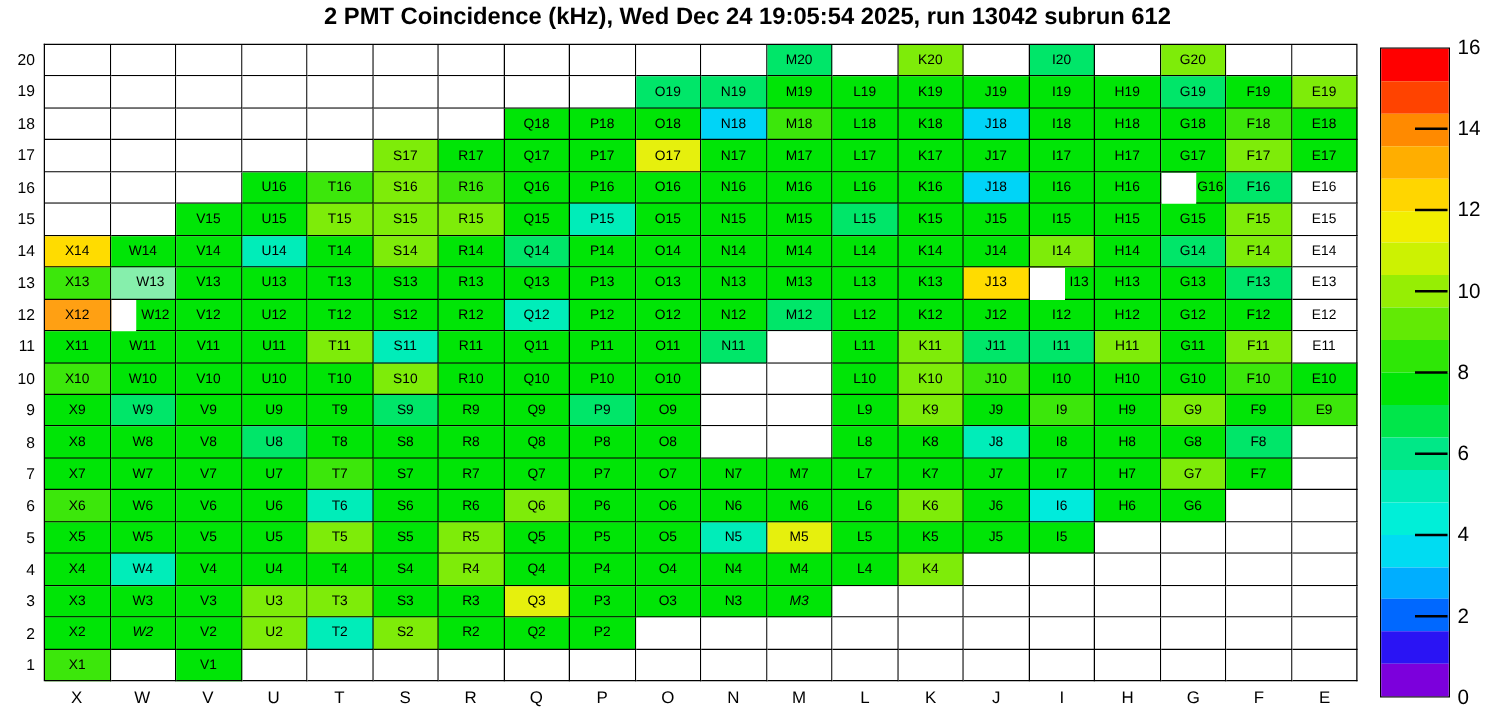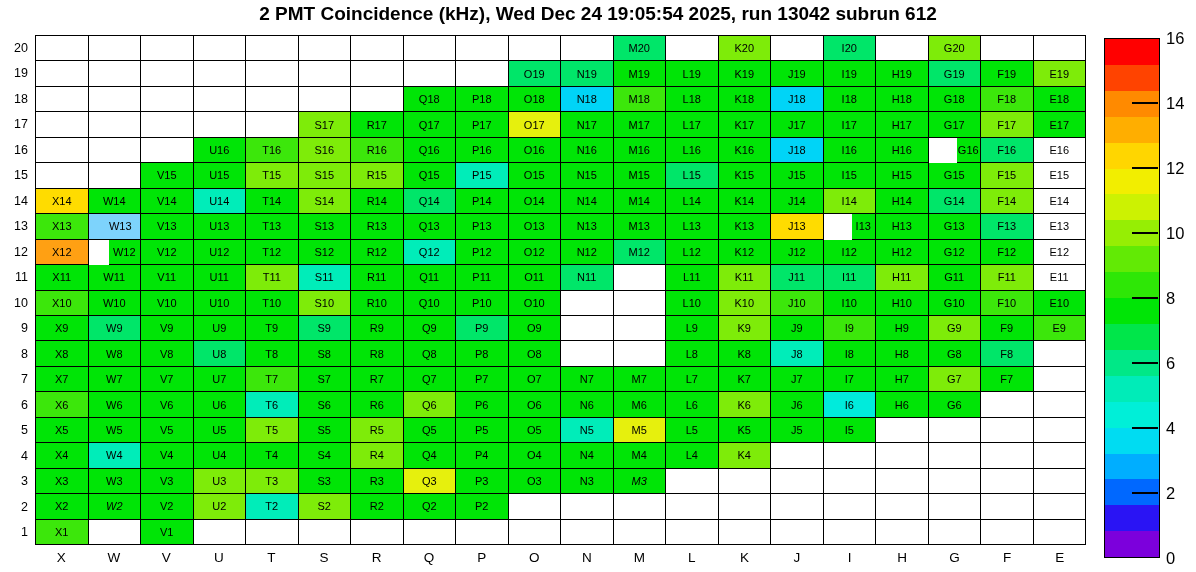--- a/index.html
+++ b/index.html
@@ -186,21 +186,21 @@
     <div class="cell" style="background: rgb(0, 229, 6);">M14</div>
     <div class="cell" style="background: rgb(0, 229, 6);">L14</div>
     <div class="cell" style="background: rgb(0, 229, 6);">K14</div>
     <div class="cell" style="background: rgb(0, 229, 6);">J14</div>
     <div class="cell" style="background: rgb(126, 236, 9);">I14</div>
     <div class="cell" style="background: rgb(0, 229, 6);">H14</div>
     <div class="cell" style="background: rgb(0, 230, 105);">G14</div>
     <div class="cell" style="background: rgb(126, 236, 9);">F14</div>
     <div class="cell" style="background: rgb(255, 255, 255);">E14</div>
     <div class="cell" style="background: rgb(60, 231, 11);">X13</div>
-    <div class="cell" style="background: #7dd3fc; padding-left: 12px;">W13</div>
+    <div class="cell" style="background: #86efac; padding-left: 12px;">W13</div>
     <div class="cell" style="background: rgb(0, 229, 6);">V13</div>
     <div class="cell" style="background: rgb(0, 229, 6);">U13</div>
     <div class="cell" style="background: rgb(0, 229, 6);">T13</div>
     <div class="cell" style="background: rgb(0, 229, 6);">S13</div>
     <div class="cell" style="background: rgb(0, 229, 6);">R13</div>
     <div class="cell" style="background: rgb(0, 229, 6);">Q13</div>
     <div class="cell" style="background: rgb(0, 229, 6);">P13</div>
     <div class="cell" style="background: rgb(0, 229, 6);">O13</div>
     <div class="cell" style="background: rgb(0, 229, 6);">N13</div>
     <div class="cell" style="background: rgb(0, 229, 6);">M13</div>

